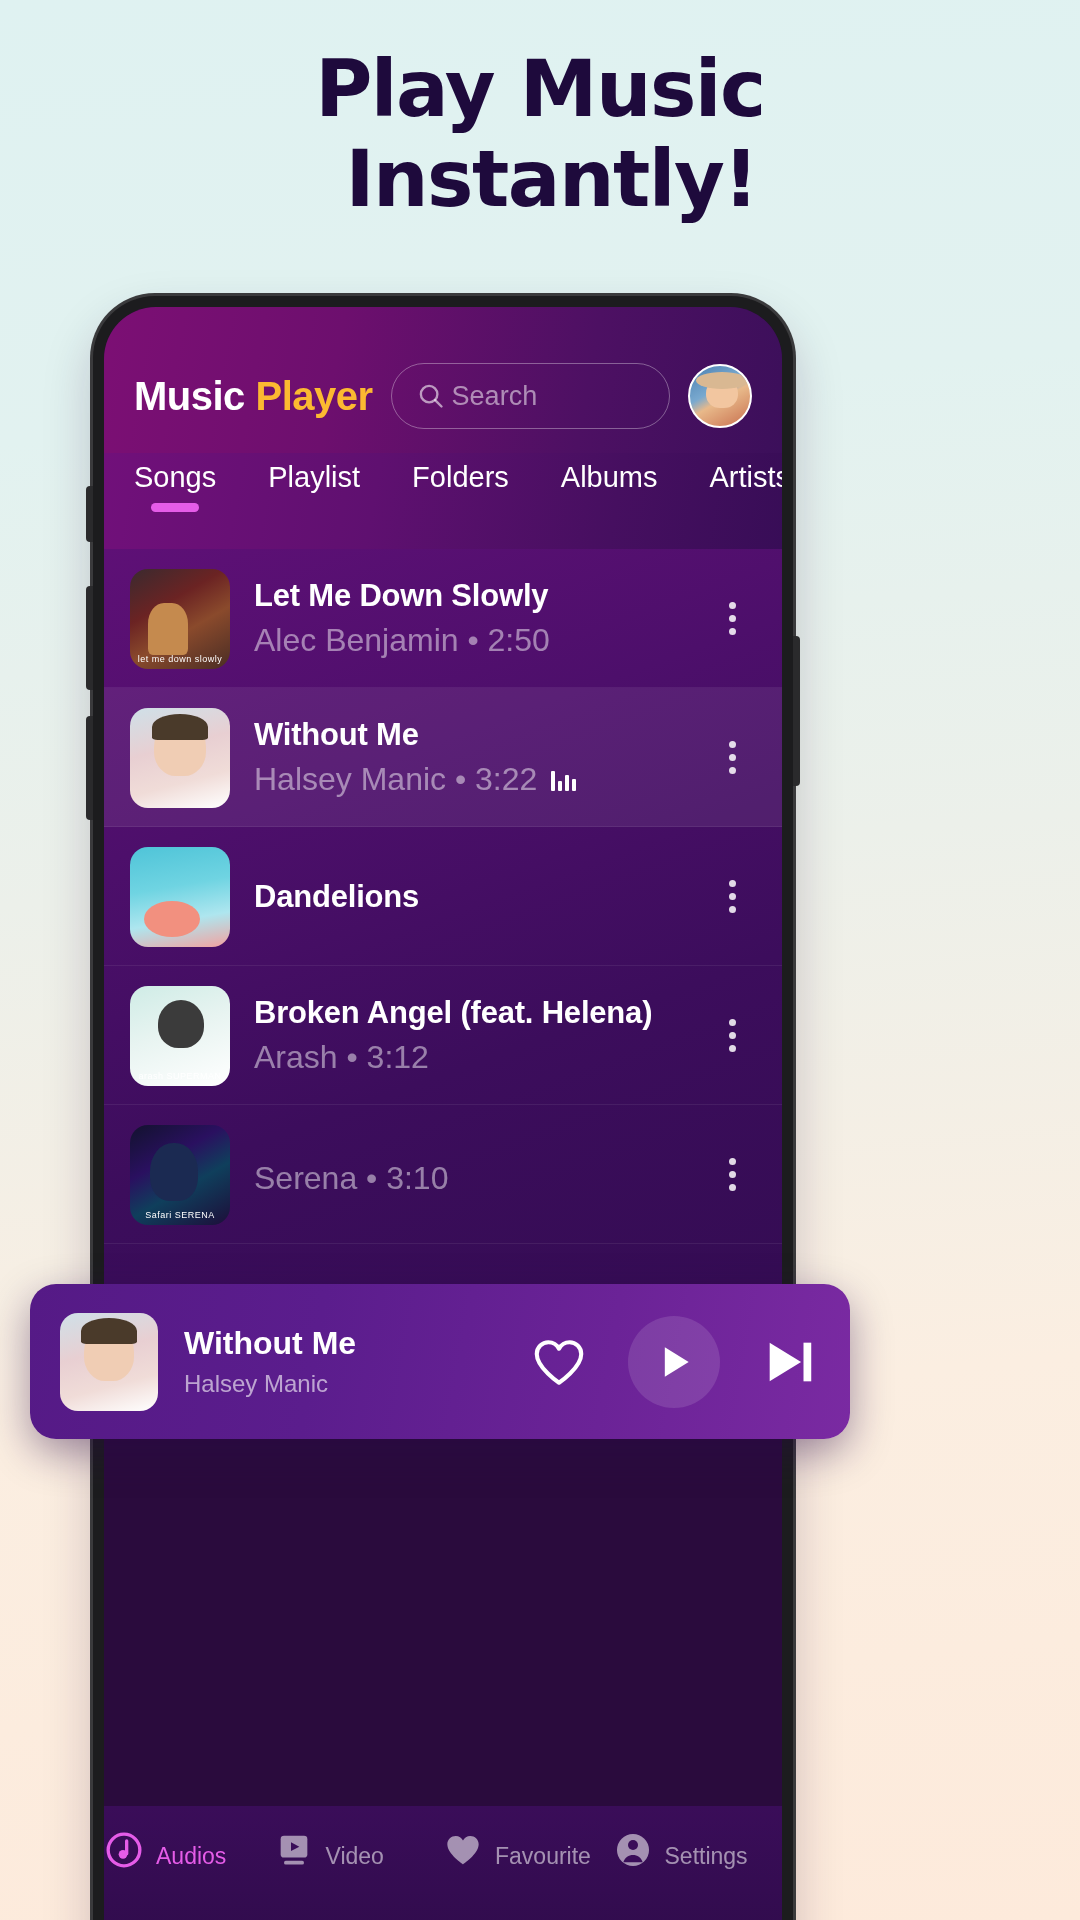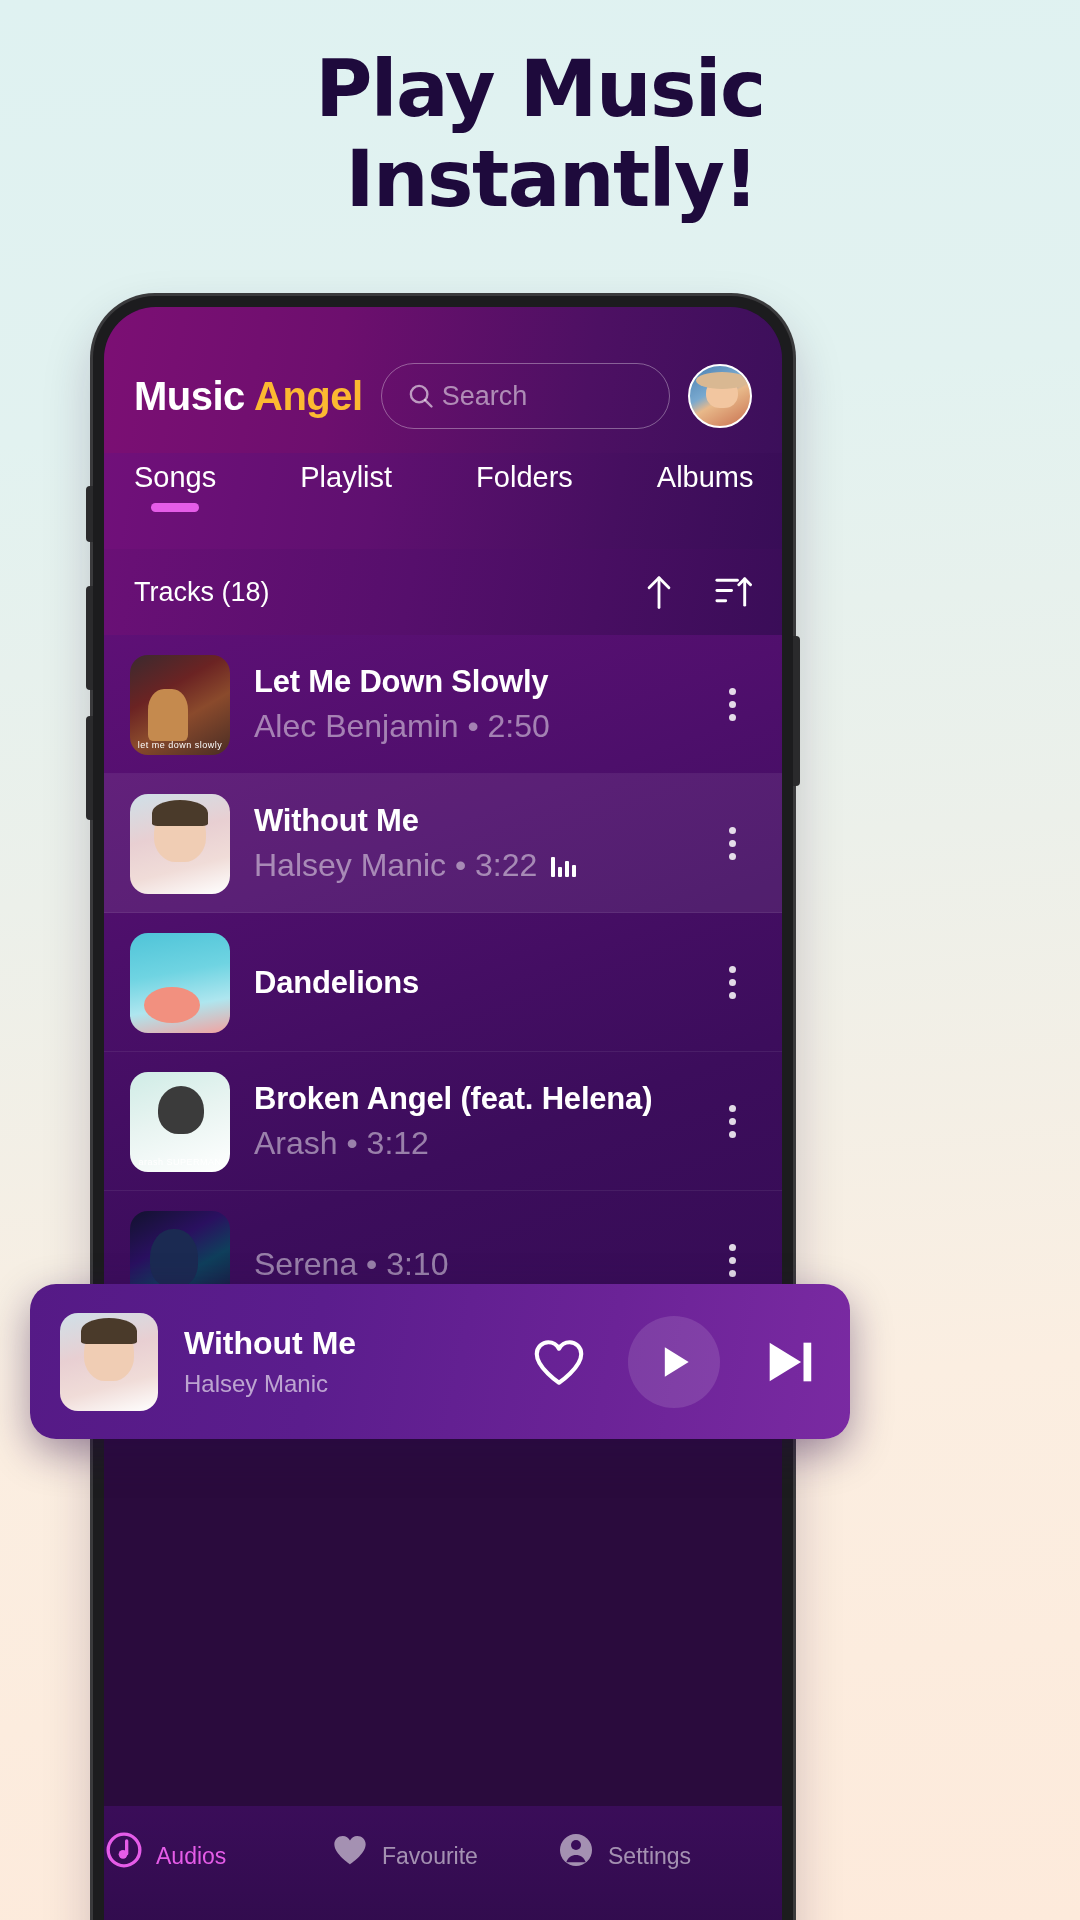--- a/index.html
+++ b/index.html
@@ -114,21 +114,20 @@
 
   
   .tabs {
     position: relative;
     display: flex;
     align-items: flex-start;
     padding: 0 30px;
     margin-top: -44px;
     background: linear-gradient(100deg, #71107a 0%, #5f1070 40%, #460f60 75%, #380d57 100%);
     height: 96px;
-    gap: 32px;
   }
   .tab {
     color: #ffffff;
     font-size: 29px;
     padding: 8px 0 0 0;
     margin-right: 52px;
     position: relative;
     white-space: nowrap;
   }
   .tab:last-child { margin-right: 0; }
@@ -285,21 +284,21 @@
   <div class="phone-btn b2"></div>
   <div class="phone-btn b3"></div>
   <div class="phone-btn r1"></div>
 
   <div class="screen">
 
     <div class="app-header">
       <div class="header-row">
         <div class="brand">
           <span class="w1">Music</span>
-          <span class="w2">Angel</span>
+          <span class="w2">Player</span>
         </div>
 
         <div class="search-box">
           <svg width="30" height="30" viewBox="0 0 24 24" fill="none">
             <circle cx="10.5" cy="10.5" r="6.6" stroke="rgba(255,255,255,0.58)" stroke-width="1.9"></circle>
             <line x1="15.3" y1="15.3" x2="20.4" y2="20.4" stroke="rgba(255,255,255,0.58)" stroke-width="1.9" stroke-linecap="round"></line>
           </svg>
           <span class="search-placeholder">Search</span>
         </div>
 
@@ -323,36 +322,20 @@
       <div class="tab">
         <span>Albums</span>
         
       </div>
       <div class="tab">
         <span>Artists</span>
         
       </div>
     </div>
 
-    <div class="tracks-bar">
-      <span class="tracks-count">Tracks (18)</span>
-      <div class="tracks-actions">
-        <svg width="34" height="38" viewBox="0 0 24 26">
-          <line x1="12" y1="24" x2="12" y2="3" stroke="#ffffff" stroke-width="2" stroke-linecap="round"></line>
-          <polyline points="5,10 12,3 19,10" fill="none" stroke="#ffffff" stroke-width="2" stroke-linecap="round" stroke-linejoin="round"></polyline>
-        </svg>
-        <svg width="38" height="38" viewBox="0 0 26 26">
-          <line x1="2" y1="5" x2="16" y2="5" stroke="#ffffff" stroke-width="2" stroke-linecap="round"></line>
-          <line x1="2" y1="12" x2="12" y2="12" stroke="#ffffff" stroke-width="2" stroke-linecap="round"></line>
-          <line x1="2" y1="19" x2="8" y2="19" stroke="#ffffff" stroke-width="2" stroke-linecap="round"></line>
-          <line x1="21" y1="22" x2="21" y2="4" stroke="#ffffff" stroke-width="2" stroke-linecap="round"></line>
-          <polyline points="17,8 21,4 25,8" fill="none" stroke="#ffffff" stroke-width="2" stroke-linecap="round" stroke-linejoin="round"></polyline>
-        </svg>
-      </div>
-    </div>
 
     <div class="track-list">
 
       <div class="track">
         <div class="art a1">
           <span class="art-label">let me down slowly</span>
         </div>
         <div class="track-meta">
           <div class="track-title">Let Me Down Slowly</div>
           <div class="track-sub">
@@ -435,20 +418,28 @@
     </div>
 
     <div class="bottom-nav">
       <div class="nav-item active">
         <svg width="40" height="40" viewBox="0 0 24 24">
           <circle cx="12" cy="12" r="9.5" fill="none" stroke="#e55ce8" stroke-width="2"></circle>
           <path d="M13.6 6.6 V14.2" stroke="#e55ce8" stroke-width="2" stroke-linecap="round"></path>
           <circle cx="11.4" cy="14.6" r="2.6" fill="#e55ce8"></circle>
         </svg>
         <span class="nav-label">Audios</span>
+      </div>
+      <div class="nav-item">
+        <svg width="40" height="40" viewBox="0 0 24 24">
+          <rect x="4" y="3.5" width="16" height="13" rx="2" fill="rgba(255,255,255,0.55)"></rect>
+          <polygon points="10.2,7.4 15.2,10 10.2,12.6" fill="#3a0d59"></polygon>
+          <rect x="6" y="18.5" width="12" height="2.2" rx="1.1" fill="rgba(255,255,255,0.55)"></rect>
+        </svg>
+        <span class="nav-label">Video</span>
       </div>
       <div class="nav-item">
         <svg width="40" height="40" viewBox="0 0 24 24">
           <path d="M12 20.6 C12 20.6 2.6 14.4 2.6 8.6 C2.6 5.6 5 3.6 7.6 3.6 C9.6 3.6 11.2 4.8 12 6.3 C12.8 4.8 14.4 3.6 16.4 3.6 C19 3.6 21.4 5.6 21.4 8.6 C21.4 14.4 12 20.6 12 20.6 Z" fill="rgba(255,255,255,0.55)"></path>
         </svg>
         <span class="nav-label">Favourite</span>
       </div>
       <div class="nav-item">
         <svg width="40" height="40" viewBox="0 0 24 24">
           <circle cx="12" cy="12" r="9.6" fill="rgba(255,255,255,0.55)"></circle>

